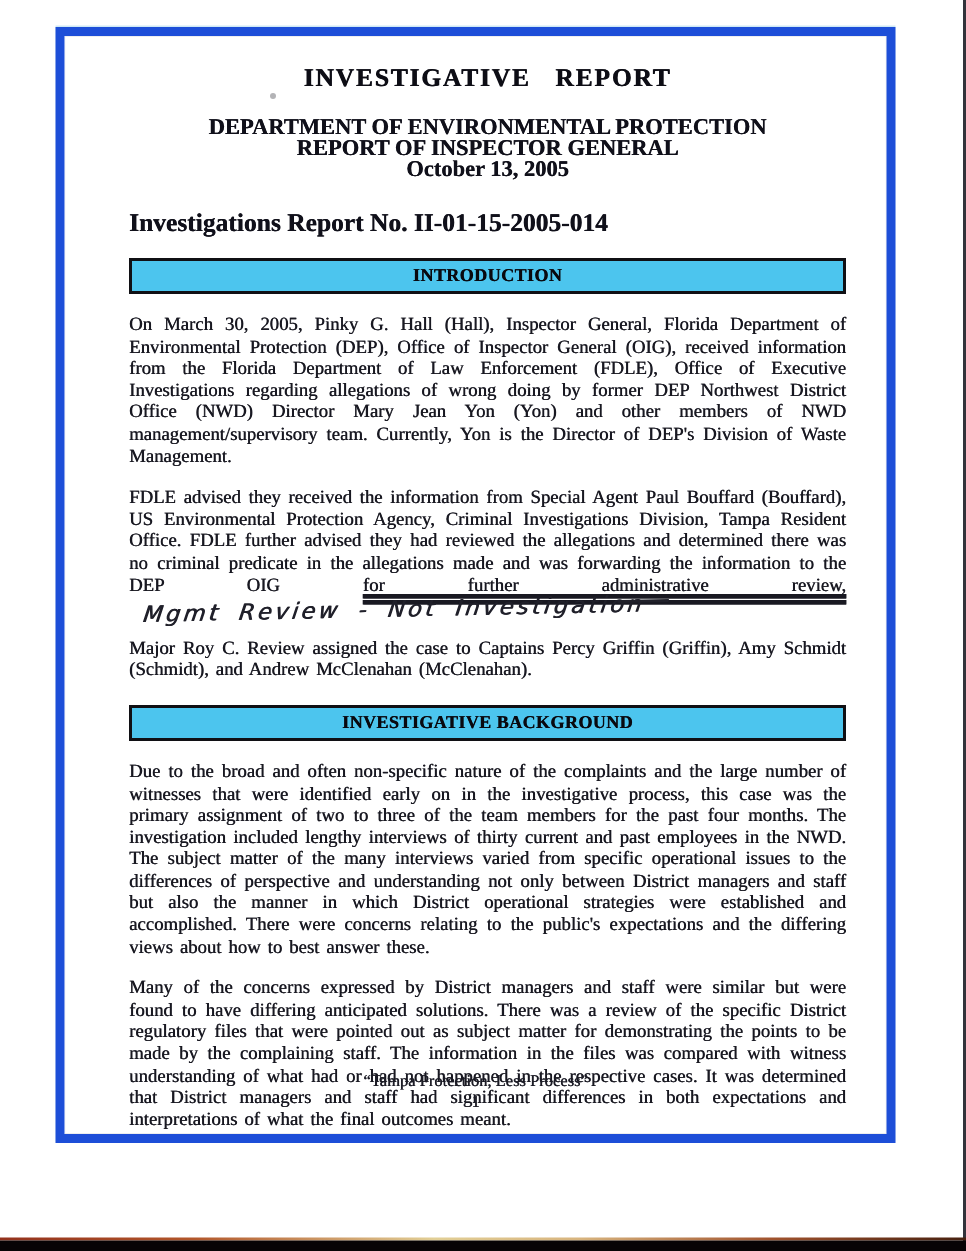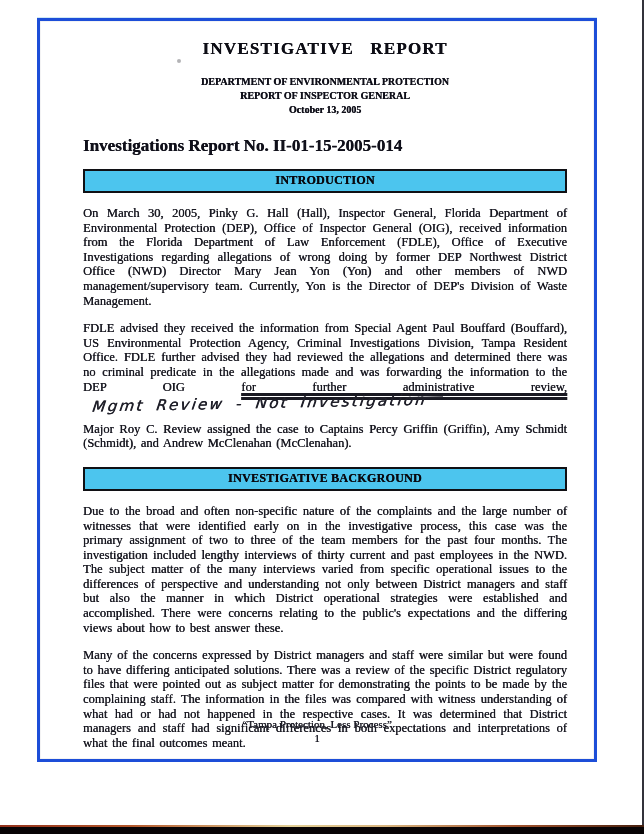--- a/index.html
+++ b/index.html
@@ -17,21 +17,21 @@
     height: 834px;
     background: #ffffff;
   }
   
   .page {
     position: absolute;
     left: 37px;
     top: 18px;
     width: 560px;
     height: 744px;
-    border: 3px solid #1d4ed8;
+    border: 6px solid #1d4ed8;
     box-shadow: 0 -1px 0 0 #cfe9f5, inset 0 0 0 0.5px #e8e8ea;
     background: #ffffff;
     box-sizing: border-box;
   }
   .content {
     padding: 0 27px 0 43px;
     color: #17171f;
   }
   .doc-title {
     margin-top: 18px;
@@ -40,21 +40,21 @@
     font-size: 17px;
     letter-spacing: 1.2px;
     word-spacing: 11px;
     color: #0d0d15;
     text-shadow: 0.4px 0 0 currentColor;
   }
   .org-block {
     margin-top: 16px;
     text-align: center;
     font-weight: bold;
-    font-size: 10px;
+    font-size: 15px;
     line-height: 14px;
     color: #10101a;
     text-shadow: 0.3px 0 0 currentColor;
   }
   .report-no {
     margin-top: 19px;
     font-weight: bold;
     font-size: 17px;
     color: #10101a;
     text-shadow: 0.3px 0 0 currentColor;

